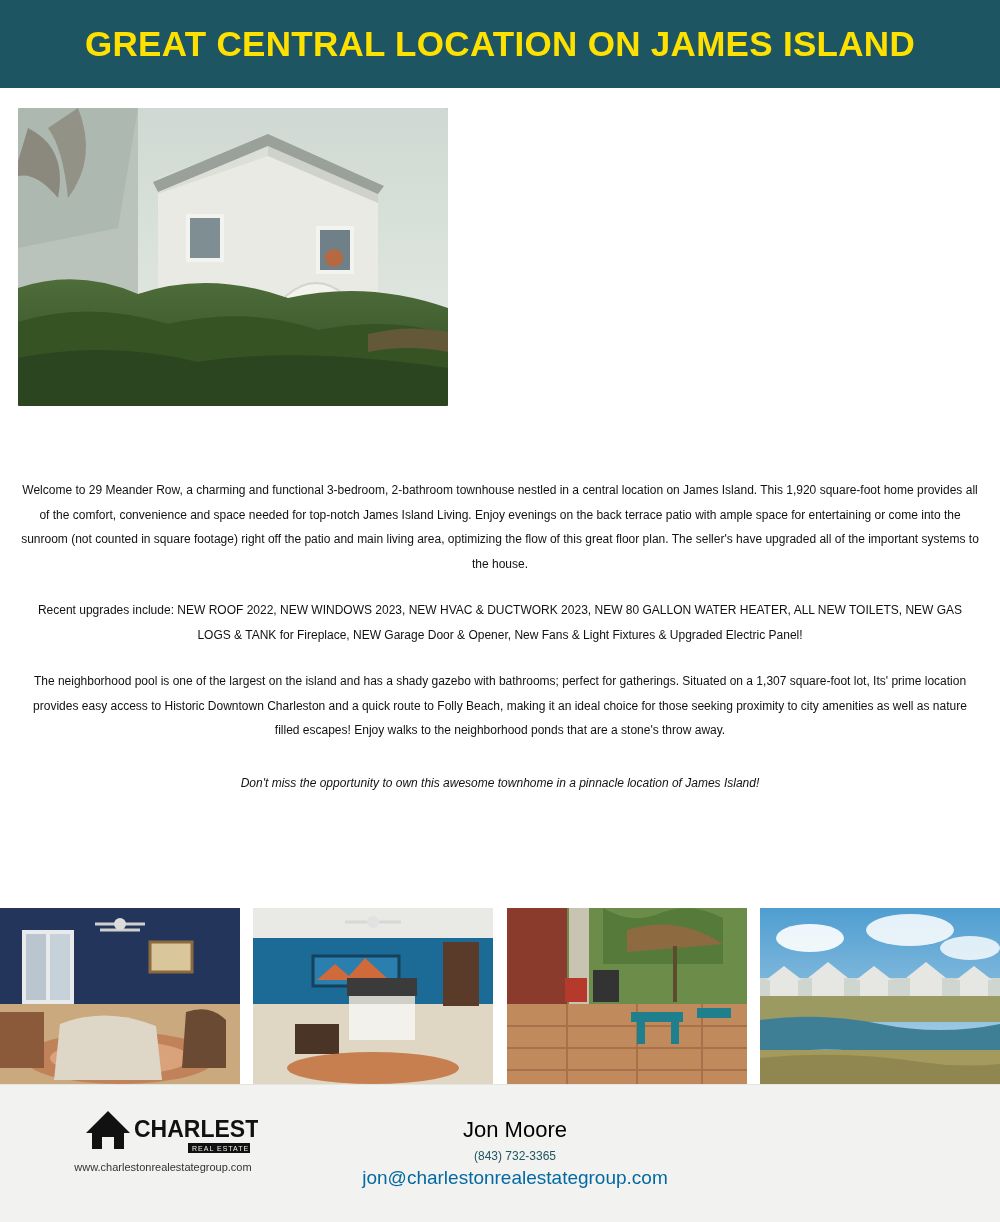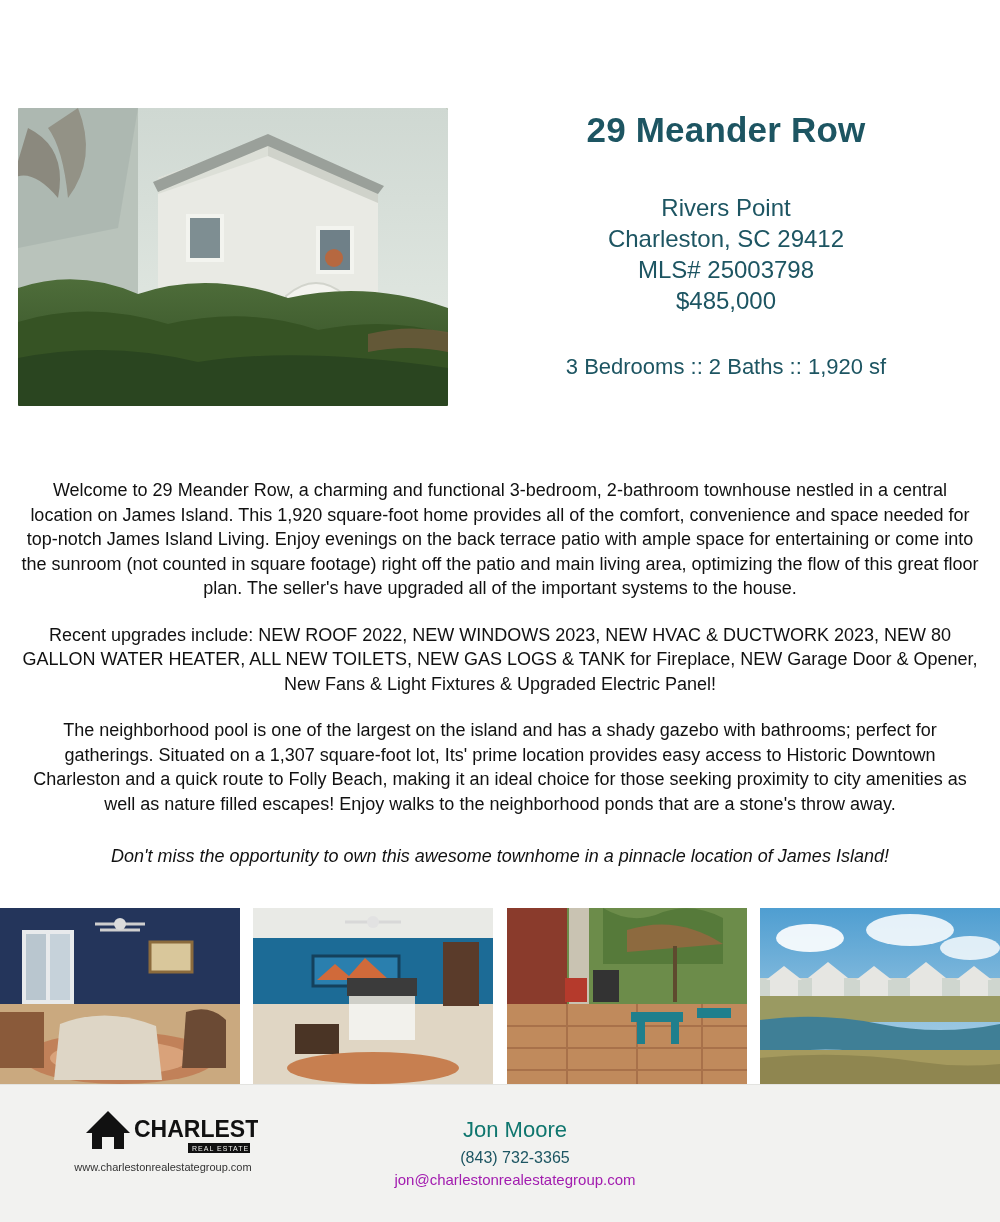--- a/index.html
+++ b/index.html
@@ -81,21 +81,21 @@
     font-size: 22px;
     white-space: nowrap;
   }
 
   
   .desc {
     position: absolute;
     left: 20px; top: 478px;
     width: 960px;
     color: #111;
-    font-size: 18px;
+    font-size: 12px;
     line-height: 24.5px;
     text-align: center;
   }
   .desc p { margin: 0 0 22px 0; }
   .desc p.last {
     font-style: italic;
     margin-bottom: 4px;
     margin-top: 28px;
   }
 
@@ -138,39 +138,42 @@
     color: #333;
     margin-top: 0;
   }
   .footer-agent {
     position: absolute;
     left: 300px; top: 32px;
     width: 430px;
     text-align: center;
   }
   .agent-name {
-    color: #0f766e;
+    color: #000000;
     font-size: 22px;
     margin-bottom: 6px;
   }
   .agent-phone {
     color: #1d5562;
-    font-size: 16px;
+    font-size: 12px;
     margin-bottom: 4px;
   }
   .agent-email {
-    color: #a21caf;
-    font-size: 15px;
+    color: #0369a1;
+    font-size: 19px;
   }
 </style>
 </head>
 <body>
 
 <div class="page">
 
+  <div class="banner">
+    <div class="banner-title">GREAT CENTRAL LOCATION ON JAMES ISLAND</div>
+  </div>
 
   <div class="hero">
 
     <div class="hero-photo">
       <svg width="430" height="298" viewBox="0 0 430 298" xmlns="http://www.w3.org/2000/svg">
         <defs>
           <linearGradient id="skyg" x1="0" y1="0" x2="0" y2="1">
             <stop offset="0%" stop-color="#cfd8d2"></stop>
             <stop offset="100%" stop-color="#e6ece6"></stop>
           </linearGradient>
@@ -208,30 +211,20 @@
         <rect x="236" y="238" width="40" height="14" fill="#b2906a"></rect>
 
         <path d="M0 180 q60 -20 120 6 q70 -24 150 4 q80 -18 160 10 L430 298 L0 298 Z" fill="url(#hedge)"></path>
         <path d="M0 214 q70 -22 150 2 q80 -18 150 6 q70 -14 130 4 L430 298 L0 298 Z" fill="#365324"></path>
         <path d="M0 250 q90 -18 180 4 q100 -16 250 6 L430 298 L0 298 Z" fill="#2a4520"></path>
 
         <path d="M350 226 q40 -10 80 -2 L430 244 q-40 -8 -80 0 Z" fill="#6f5a3c" opacity="0.8"></path>
       </svg>
     </div>
 
-    <div class="hero-info">
-      <div class="addr-main">29 Meander Row</div>
-      <div class="addr-sub">
-        <div>Rivers Point</div>
-        <div>Charleston, SC 29412</div>
-        <div>MLS# 25003798</div>
-        <div>$485,000</div>
-      </div>
-      <div class="beds-line">3 Bedrooms :: 2 Baths :: 1,920 sf</div>
-    </div>
   </div>
 
   <div class="desc">
     <p>Welcome to 29 Meander Row, a charming and functional 3-bedroom, 2-bathroom townhouse nestled in a central location on James Island. This 1,920 square-foot home provides all of the comfort, convenience and space needed for top-notch James Island Living. Enjoy evenings on the back terrace patio with ample space for entertaining or come into the sunroom (not counted in square footage) right off the patio and main living area, optimizing the flow of this great floor plan. The seller's have upgraded all of the important systems to the house.</p>
     <p>Recent upgrades include: NEW ROOF 2022, NEW WINDOWS 2023, NEW HVAC &amp; DUCTWORK 2023, NEW 80 GALLON WATER HEATER, ALL NEW TOILETS, NEW GAS LOGS &amp; TANK for Fireplace, NEW Garage Door &amp; Opener, New Fans &amp; Light Fixtures &amp; Upgraded Electric Panel!</p>
     <p>The neighborhood pool is one of the largest on the island and has a shady gazebo with bathrooms; perfect for gatherings. Situated on a 1,307 square-foot lot, Its' prime location provides easy access to Historic Downtown Charleston and a quick route to Folly Beach, making it an ideal choice for those seeking proximity to city amenities as well as nature filled escapes! Enjoy walks to the neighborhood ponds that are a stone's throw away.</p>
     <p class="last">Don't miss the opportunity to own this awesome townhome in a pinnacle location of James Island!</p>
   </div>
 
   <div class="gallery">

